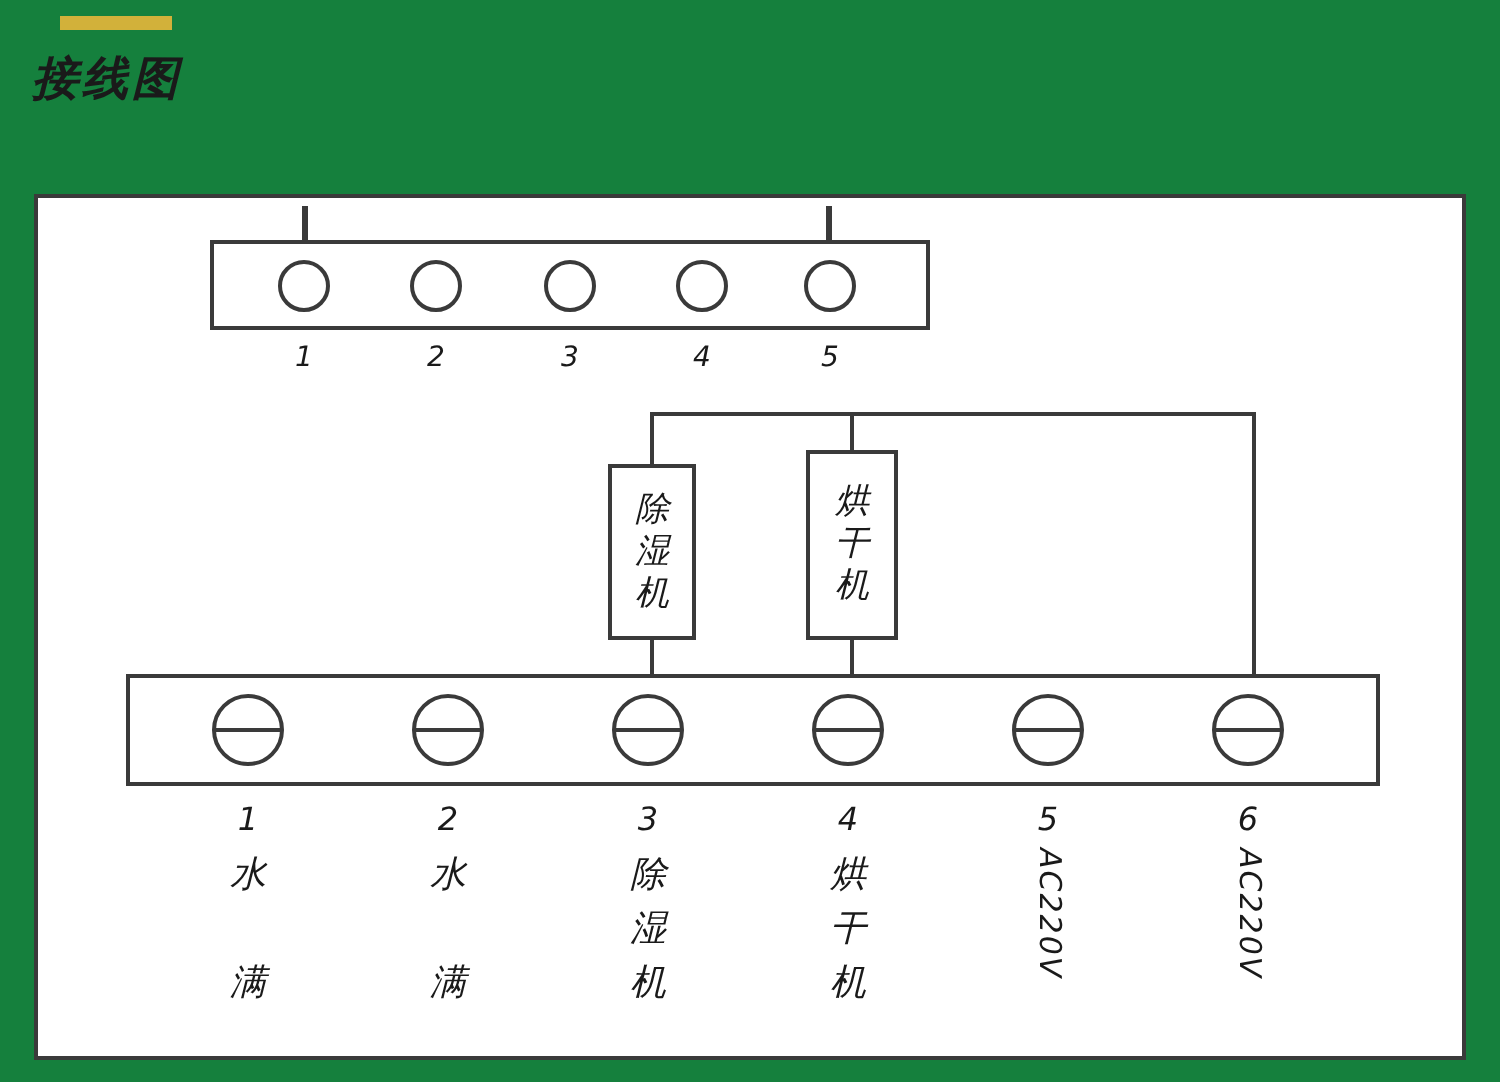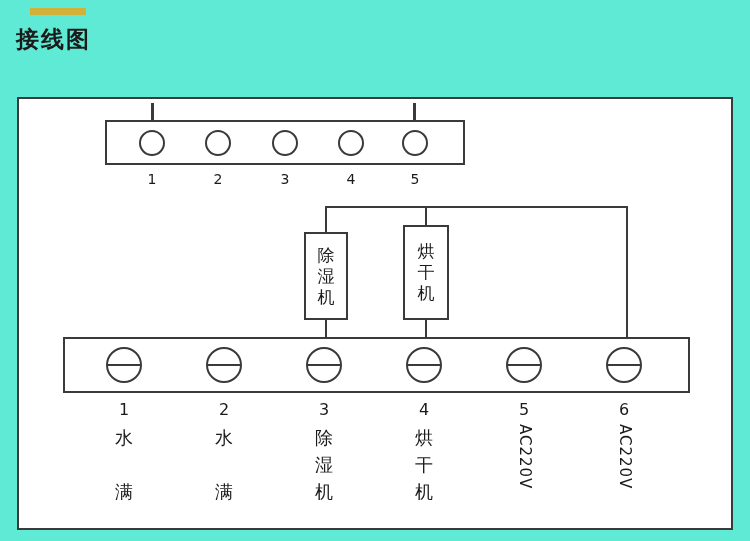--- a/index.html
+++ b/index.html
@@ -5,22 +5,23 @@
   * { margin: 0; padding: 0; box-sizing: border-box; }
   html, body { background: #ffffff; }
   body {
     font-family: "DejaVu Sans", "Liberation Sans", sans-serif;
     color: var(--text, #1a1a1a);
   }
   .canvas {
     position: relative;
     width: 750px;
     height: 541px;
-    background: #5eead4;
+    background: #15803d;
     overflow: hidden;
+    font-style: italic;
   }
   .accent-bar {
     position: absolute;
     left: 30px; top: 8px;
     width: 56px; height: 7px;
     background: var(--accent, #d2b13a);
   }
   .page-title {
     position: absolute;
     left: 16px; top: 24px;

